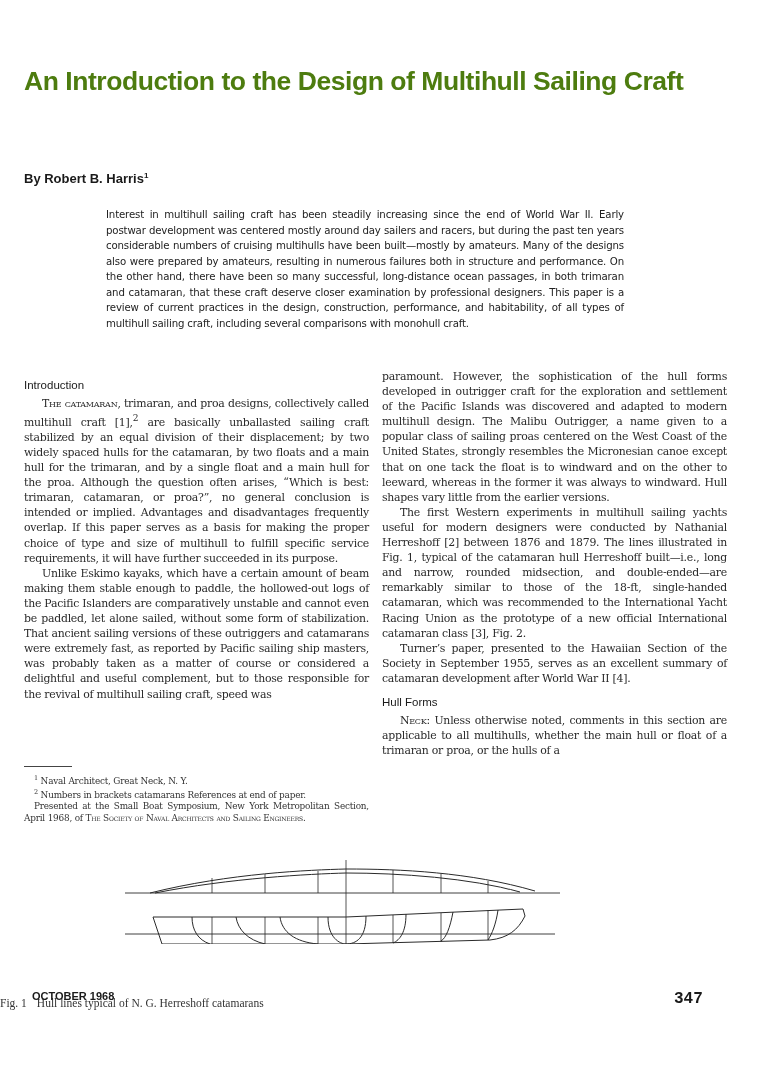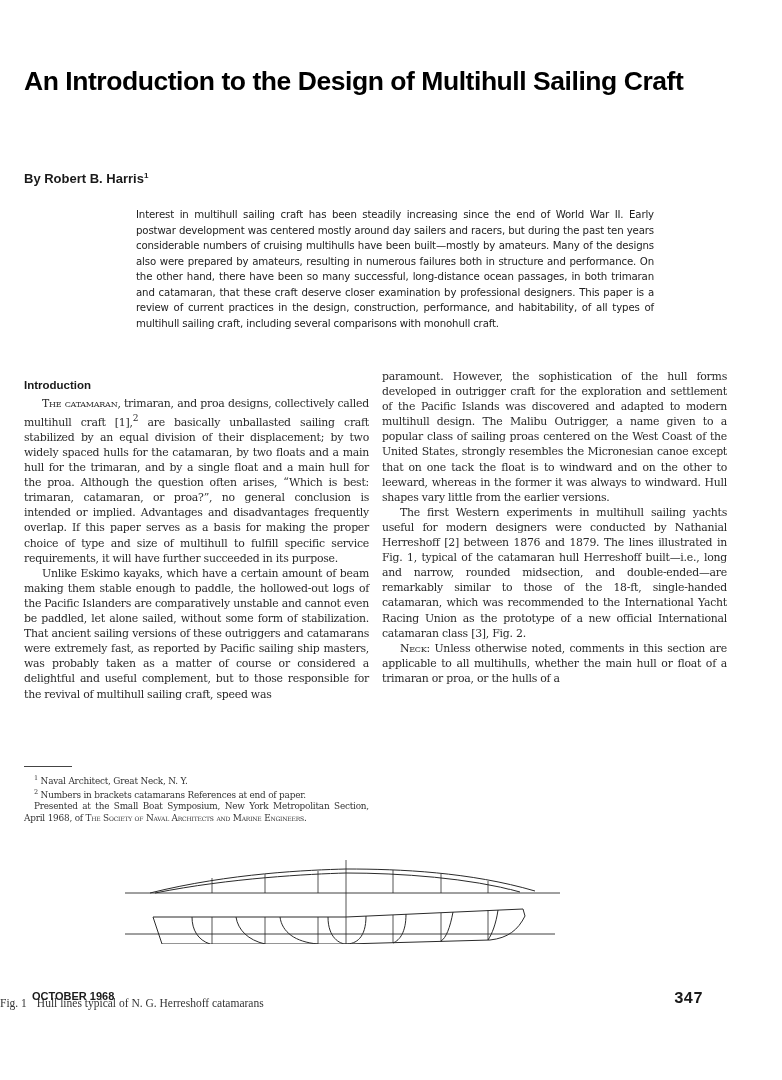--- a/index.html
+++ b/index.html
@@ -1,42 +1,42 @@
 <!DOCTYPE html>
 <html><head>
 <meta charset="utf-8">
 <style>
   html, body { margin: 0; padding: 0; background: #ffffff; }
   body { width: 782px; height: 1080px; position: relative; overflow: hidden; color: #1a1a1a; }
   .title {
     position: absolute; left: 24px; top: 66px; width: 740px;
     font-family: "Liberation Sans", sans-serif; font-weight: bold;
-    font-size: 26.5px; letter-spacing: -0.45px; color: #000000; white-space: nowrap;
+    font-size: 26.5px; letter-spacing: -0.45px; color: #4d7c0f; white-space: nowrap;
   }
   .byline {
     position: absolute; left: 24px; top: 137px;
     font-family: "Liberation Sans", sans-serif; font-weight: bold; font-size: 13px; color: #1a1a1a; margin-top: 34px;
   }
   .byline sup { font-size: 8px; }
   .abstract {
-    position: absolute; left: 136px; top: 207px; width: 518px;
+    position: absolute; left: 106px; top: 207px; width: 518px;
     font-family: "DejaVu Sans", sans-serif; font-size: 10.2px; line-height: 15.5px;
     text-align: justify; color: #222; letter-spacing: -0.15px;
   }
   .col {
     position: absolute; top: 378px; width: 345px;
     font-family: "DejaVu Serif", serif; font-size: 10.9px; line-height: 15.1px;
     text-align: justify; color: #2a2a2a; letter-spacing: -0.25px;
   }
   .col-left { left: 24px; }
   .col-right { left: 382px; top: 369px; width: 345px; }
   .col p { margin: 0; text-indent: 18px; }
   .col p.noindent { text-indent: 0; }
   .section-head {
-    font-family: "Liberation Sans", sans-serif; font-weight: bold; font-size: 11.5px;
+    font-family: "Liberation Sans", sans-serif; font-weight: normal; font-size: 11.5px;
     color: #1a1a1a; margin: 0 0 3px 0; letter-spacing: 0;
   }
   .col-right .section-head { margin-top: 9px; }
   .sc { font-variant: small-caps; }
   .footnotes {
     position: absolute; left: 24px; top: 766px; width: 345px;
     font-family: "DejaVu Serif", serif; font-size: 8.9px; line-height: 11.2px;
     color: #333; text-align: justify; letter-spacing: -0.2px;
   }
   .footnotes .rule { width: 48px; border-top: 1px solid #444; margin-bottom: 6px; }
@@ -68,26 +68,28 @@
 <div class="col col-left">
   <div class="section-head">Introduction</div>
   <p><span class="sc">The catamaran,</span><span> trimaran, and proa designs, collectively called multihull craft [1],</span><sup>2</sup><span> are basically unballasted sailing craft stabilized by an equal division of their displacement; by two widely spaced hulls for the catamaran, by two floats and a main hull for the trimaran, and by a single float and a main hull for the proa. Although the question often arises, “Which is best: trimaran, catamaran, or proa?”, no general conclusion is intended or implied.  Advantages and disadvantages frequently overlap.  If this paper serves as a basis for making the proper choice of type and size of multihull to fulfill specific service requirements, it will have further succeeded in its purpose.</span></p>
   <p>Unlike Eskimo kayaks, which have a certain amount of beam making them stable enough to paddle, the hollowed-out logs of the Pacific Islanders are comparatively unstable and cannot even be paddled, let alone sailed, without some form of stabilization.  That ancient sailing versions of these outriggers and catamarans were extremely fast, as reported by Pacific sailing ship masters, was probably taken as a matter of course or considered a delightful and useful complement, but to those responsible for the revival of multihull sailing craft, speed was</p>
 </div>
 
 <div class="footnotes">
   <div class="rule"></div>
   <p><sup>1</sup> <span>Naval Architect, Great Neck, N. Y.</span></p>
   <p><sup>2</sup> <span>Numbers in brackets catamarans References at end of paper.</span></p>
-  <p><span>Presented at the Small Boat Symposium, New York Metropolitan Section, April 1968, of </span><span class="sc">The Society of Naval Architects and Marine Engineers.</span></p>
+  <p><span>Presented at the Small Boat Symposium, New York Metropolitan Section, April 1968, of </span><span class="sc">The Society of Naval Architects and Sailing Engineers.</span></p>
 </div>
 
 <div class="col col-right">
   <p class="noindent">paramount.  However, the sophistication of the hull forms developed in outrigger craft for the exploration and settlement of the Pacific Islands was discovered and adapted to modern multihull design.  The Malibu Outrigger, a name given to a popular class of sailing proas centered on the West Coast of the United States, strongly resembles the Micronesian canoe except that on one tack the float is to windward and on the other to leeward, whereas in the former it was always to windward. Hull shapes vary little from the earlier versions.</p>
   <p>The first Western experiments in multihull sailing yachts useful for modern designers were conducted by Nathanial Herreshoff [2] between 1876 and 1879.  The lines illustrated in Fig. 1, typical of the catamaran hull Herreshoff built—i.e., long and narrow, rounded midsection, and double-ended—are remarkably similar to those of the 18-ft, single-handed catamaran, which was recommended to the International Yacht Racing Union as the prototype of a new official International catamaran class [3], Fig. 2.</p>
+  <p>Turner’s paper, presented to the Hawaiian Section of the Society in September 1955, serves as an excellent summary of catamaran development after World War II [4].</p>
+  <div class="section-head">Hull Forms</div>
   <p><span class="sc">Neck:</span><span> Unless otherwise noted, comments in this section are applicable to all multihulls, whether the main hull or float of a trimaran or proa, or the hulls of a</span></p>
 </div>
 
 <svg class="figure" viewBox="0 0 580 96" width="580" height="96">
   <g fill="none" stroke="#2a2a2a" stroke-width="1">
 
     <line x1="15" y1="45" x2="450" y2="45" stroke-width="0.9"></line>
     <path d="M40 45 C 120 25, 200 22, 236 21 C 290 21, 360 24, 425 43"></path>
     <path d="M45 45 C 120 30, 200 26, 236 25 C 290 25, 360 30, 410 44"></path>
     <line x1="236" y1="12" x2="236" y2="108" stroke-width="0.8"></line>

